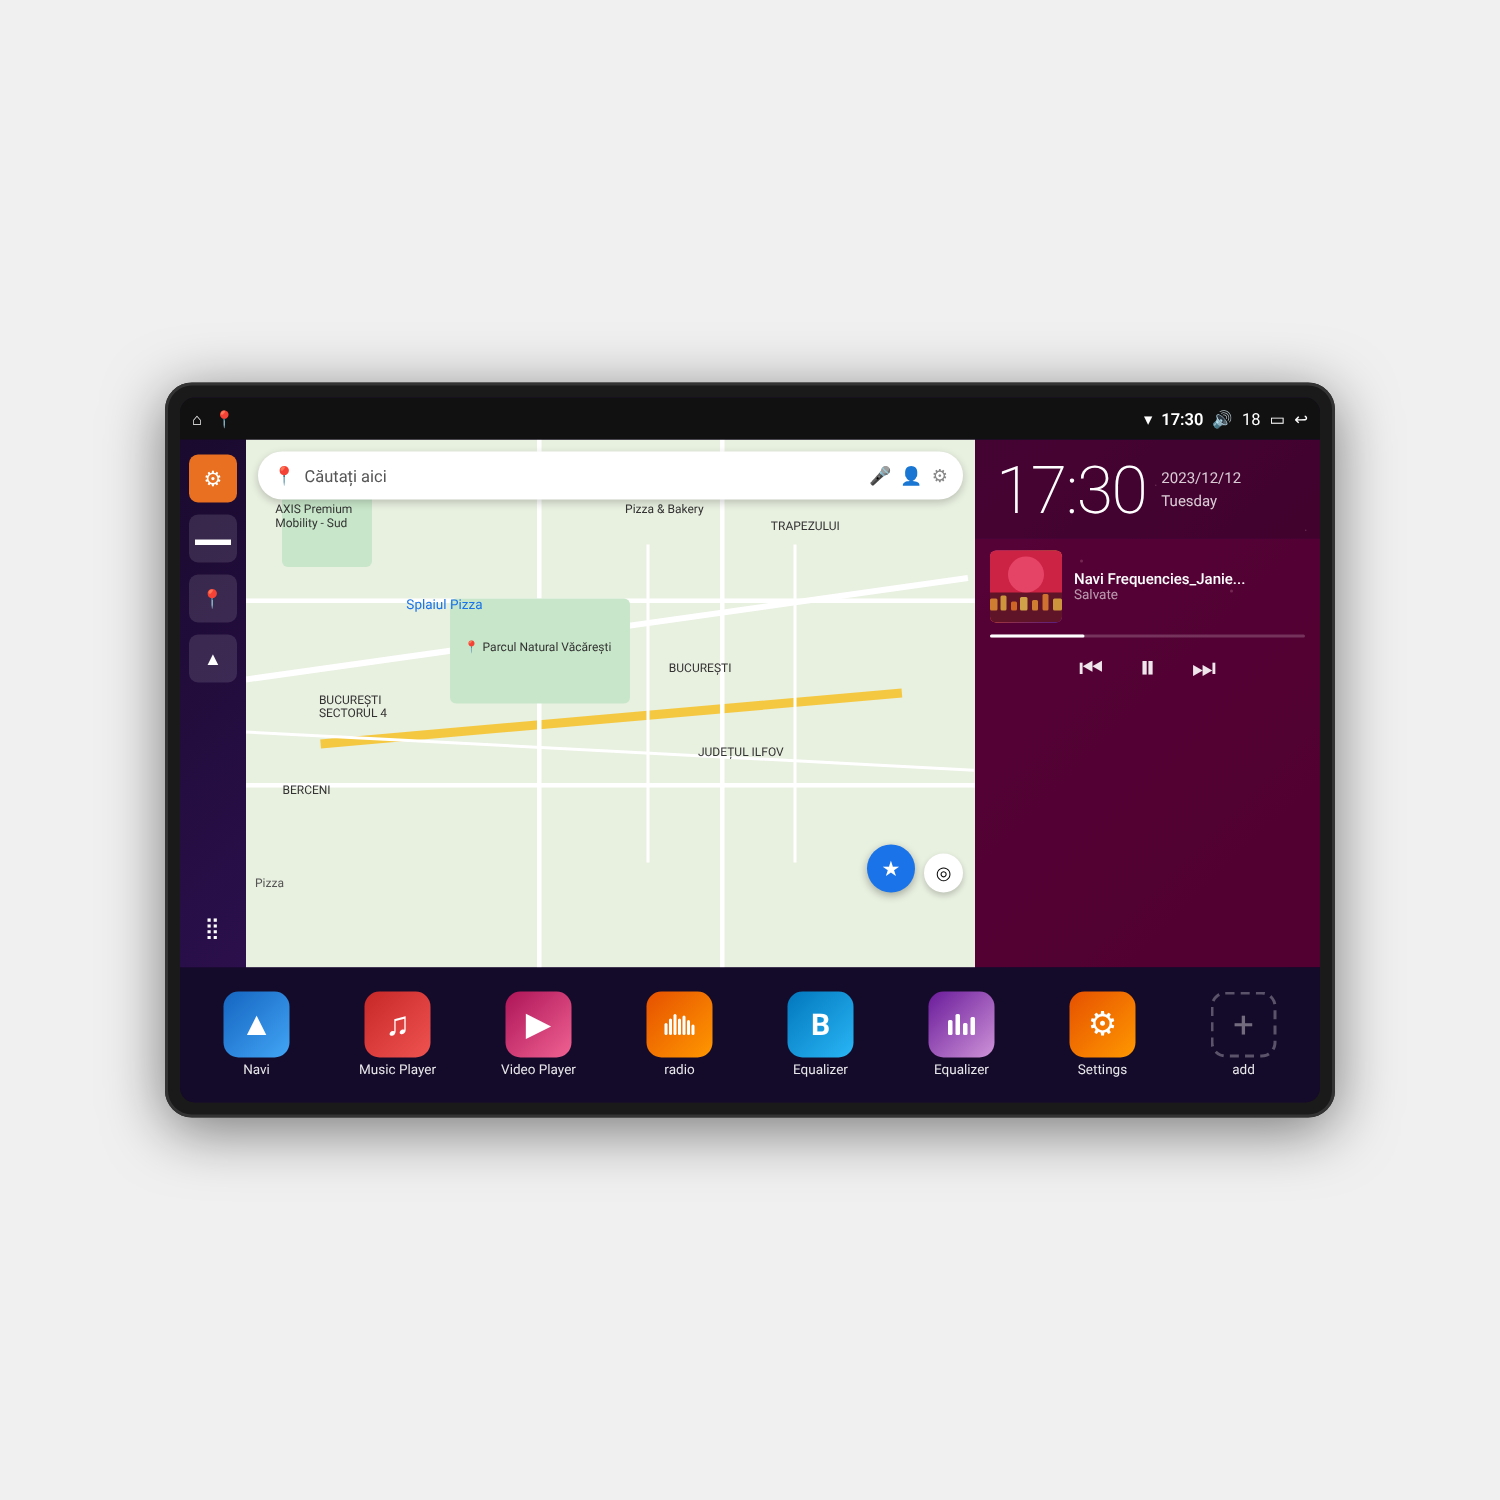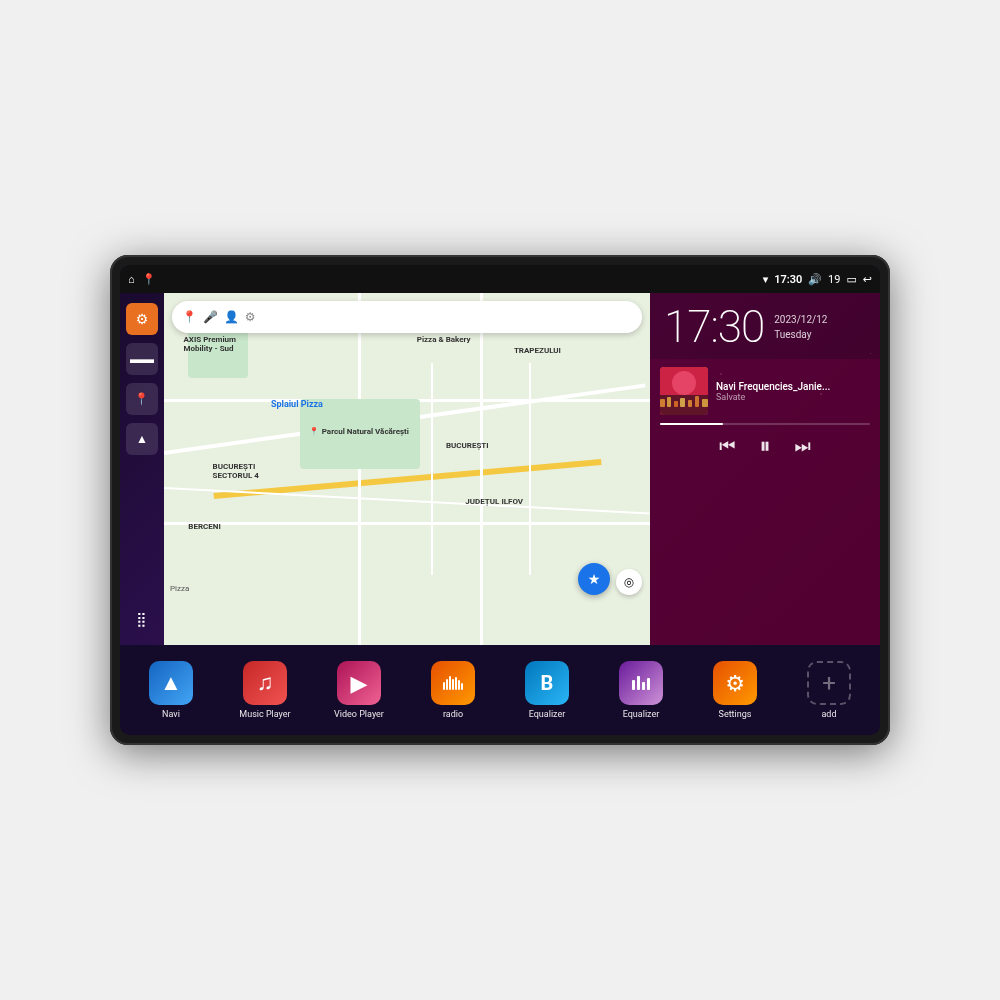--- a/index.html
+++ b/index.html
@@ -364,21 +364,21 @@
     .green-area {
       position: absolute;
       background: #c8e6c9;
       border-radius: 4px;
     }
 
     .map-label {
       position: absolute;
       font-size: 8px;
       color: #333;
-      font-weight: 700;
+      font-weight: 400;
       white-space: nowrap;
     }
 
     .location-btn {
       position: absolute;
       bottom: 50px;
       right: 8px;
       width: 26px;
       height: 26px;
       background: white;
@@ -417,21 +417,21 @@
 
     <div class="status-bar">
       <div class="status-bar-left">
         <span class="status-icon">⌂</span>
         <span class="status-icon">📍</span>
       </div>
       <div class="status-bar-right">
         <span class="status-icon">▾</span>
         <span class="status-time">17:30</span>
         <span class="status-icon">🔊</span>
-        <span class="status-icon">19</span>
+        <span class="status-icon">18</span>
         <span class="status-icon">▭</span>
         <span class="status-icon">↩</span>
       </div>
     </div>
 
     <div class="main-area">
 
       <div class="stars-bg">
         <div class="star" style="width:2px;height:2px;top:20px;left:80px;"></div>
         <div class="star" style="width:1px;height:1px;top:50px;left:120px;"></div>
@@ -491,20 +491,21 @@
 
           <div class="location-btn">
             <span style="font-size:12px;">◎</span>
           </div>
           <div class="fab-btn">
             <span>★</span>
           </div>
 
           <div class="map-search-bar">
             <span style="font-size:12px;color:#4285f4;">📍</span>
+            <span class="map-search-text">Căutați aici</span>
             <span style="font-size:12px;color:#888;">🎤</span>
             <span style="font-size:12px;color:#1a73e8;">👤</span>
             <span style="font-size:12px;color:#888;">⚙</span>
           </div>
 
           <div class="map-nav-bar">
             <div class="map-nav-item active">
               <span>🔍</span>
               <span>Explorați</span>
             </div>

